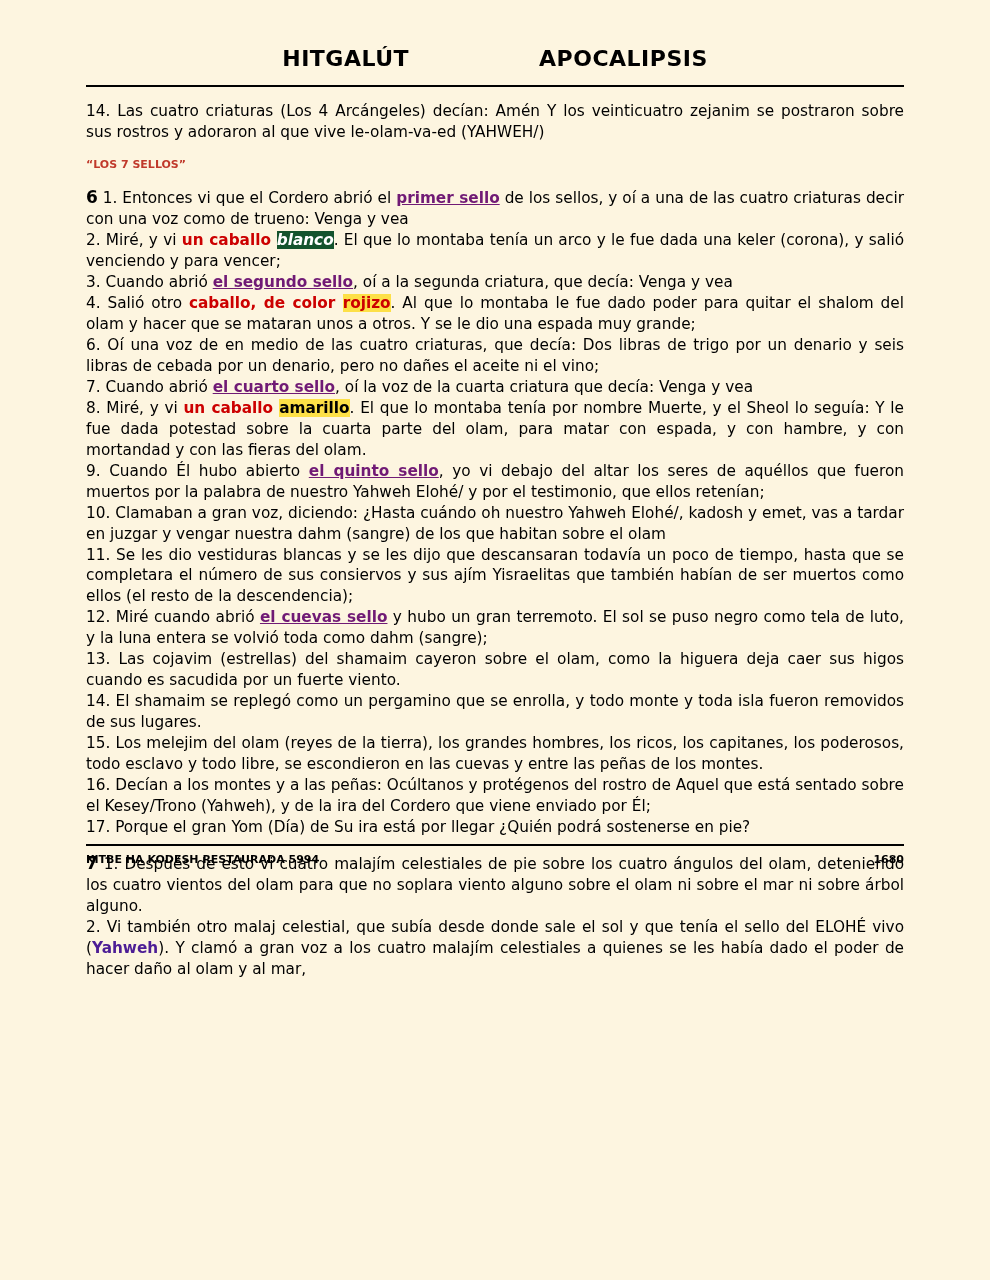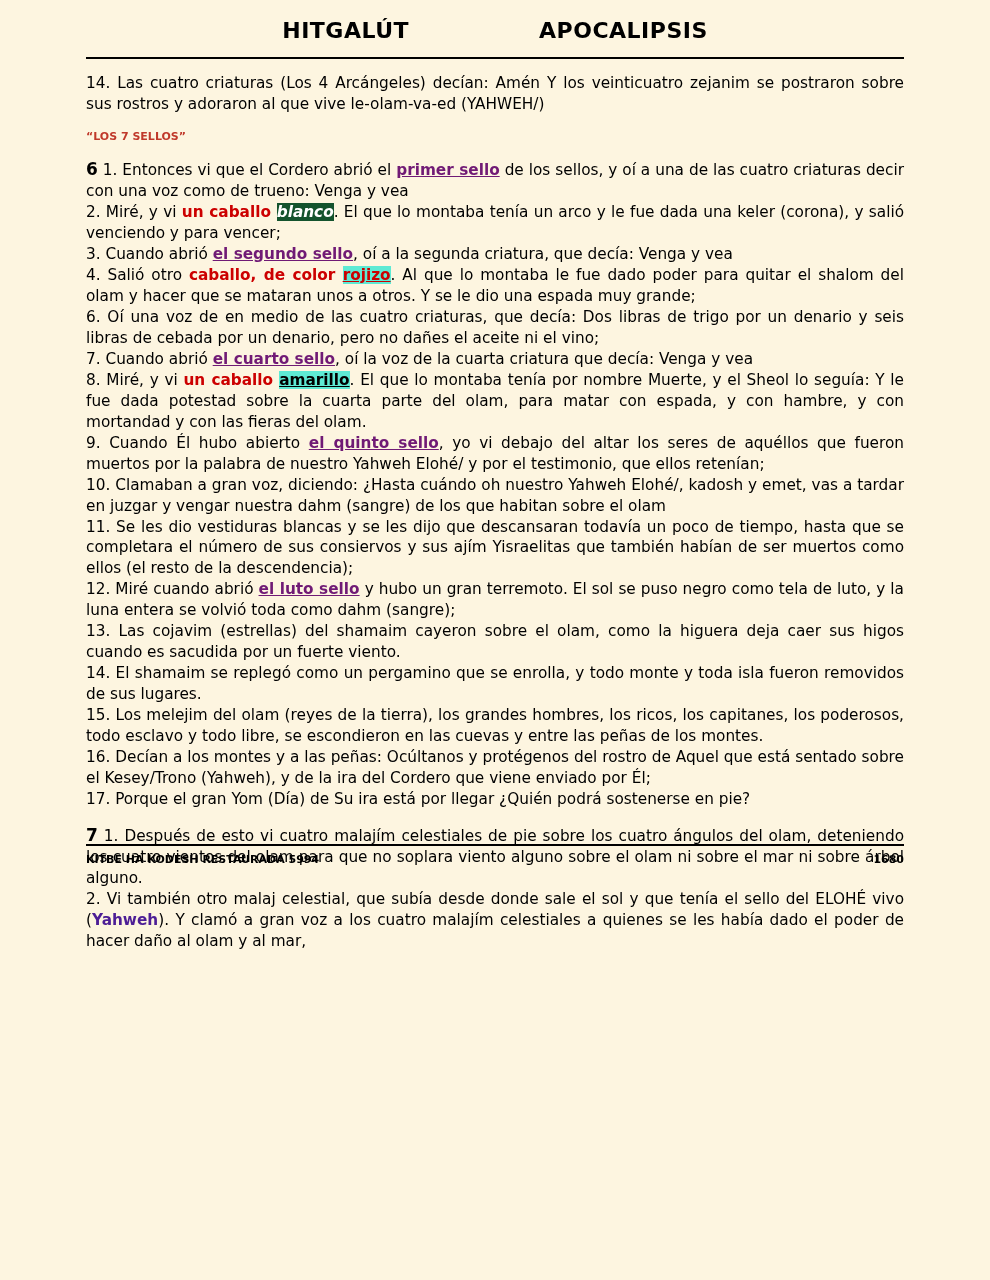--- a/index.html
+++ b/index.html
@@ -12,21 +12,21 @@
     background: #fdf5e0;
     font-family: "DejaVu Sans", sans-serif;
     color: #000;
     overflow: hidden;
   }
   .page {
     position: relative;
     width: 990px;
     height: 924px;
     box-sizing: border-box;
-    padding: 18px 86px 0 86px;
+    padding: 46px 86px 0 86px;
     background: #fdf5e0;
   }
   .header {
     display: flex;
     justify-content: center;
     align-items: baseline;
     gap: 130px;
     font-weight: bold;
     font-size: 22px;
     letter-spacing: 0.5px;
@@ -48,23 +48,22 @@
     height: 14px;
   }
   b, .b { font-weight: normal; margin-top: 36px; }
   .sellos-title {
     font-weight: bold;
     color: #c0392b;
     font-size: 11px;
   }
   .red { color: #cc0000; font-weight: bold; }
   .hl-yellow {
-    background: #5eead4;
+    background: #fde047;
     font-weight: bold;
-    text-decoration: underline;
   }
   .hl-black {
     background: #14532d;
     color: #ffffff;
     font-weight: bold;
     font-style: italic;
   }
   .link-gold {
     color: #701a75;
     font-weight: bold;
@@ -132,21 +131,21 @@
     <p><span>7. Cuando abrió </span><span class="link-gold">el cuarto sello</span><span>, oí la voz de la cuarta criatura que decía: Venga y vea</span></p>
 
     <p><span>8. Miré, y vi </span><span class="red">un caballo </span><span class="hl-yellow">amarillo</span><span>. El que lo montaba tenía por nombre Muerte, y el Sheol lo seguía: Y le fue dada potestad sobre la cuarta parte del olam, para matar con espada, y con hambre, y con mortandad y con las fieras del olam.</span></p>
 
     <p><span>9. Cuando Él hubo abierto </span><span class="link-gold">el quinto sello</span><span>, yo vi debajo del altar los seres de aquéllos que fueron muertos por la palabra de nuestro Yahweh Elohé/  y por el testimonio, que ellos retenían;</span></p>
 
     <p><span>10. Clamaban a gran voz, diciendo: ¿Hasta cuándo oh nuestro Yahweh Elohé/, kadosh y emet, vas a tardar en juzgar y vengar nuestra dahm (</span><b>sangre</b><span>) de los que habitan sobre el olam</span></p>
 
     <p><span>11. Se les dio vestiduras blancas y se les dijo que descansaran todavía un poco de tiempo, hasta que se completara el número de sus consiervos y sus ajím Yisraelitas que también habían de ser muertos como ellos (</span><b>el resto de la descendencia</b><span>);</span></p>
 
-    <p><span>12. Miré cuando abrió </span><span class="link-gold">el luto sello</span><span> y hubo un gran terremoto. El sol se puso negro como tela de luto, y la luna entera se volvió toda como dahm (</span><b>sangre</b><span>);</span></p>
+    <p><span>12. Miré cuando abrió </span><span class="link-gold">el cuevas sello</span><span> y hubo un gran terremoto. El sol se puso negro como tela de luto, y la luna entera se volvió toda como dahm (</span><b>sangre</b><span>);</span></p>
 
     <p><span>13. Las cojavim (</span><b>estrellas</b><span>) del shamaim cayeron sobre el olam, como la higuera deja caer sus higos cuando es sacudida por un fuerte viento.</span></p>
 
     <p>14. El shamaim se replegó como un pergamino que se enrolla, y todo monte y toda isla fueron removidos de sus lugares.</p>
 
     <p><span>15. Los melejim del olam (</span><b>reyes de la tierra</b><span>), los grandes hombres, los ricos, los capitanes, los poderosos, todo esclavo y todo libre, se escondieron en las cuevas y entre las peñas de los montes.</span></p>
 
     <p><span>16. Decían a los montes y a las peñas: Ocúltanos y protégenos del rostro de Aquel que está sentado sobre el Kesey/</span><b>Trono (Yahweh)</b><span>, y de la ira del Cordero que viene enviado por Él;</span></p>
 
     <p><span>17. Porque el gran Yom (</span><b>Día</b><span>) de Su ira está por llegar ¿Quién podrá sostenerse en pie?</span></p>

